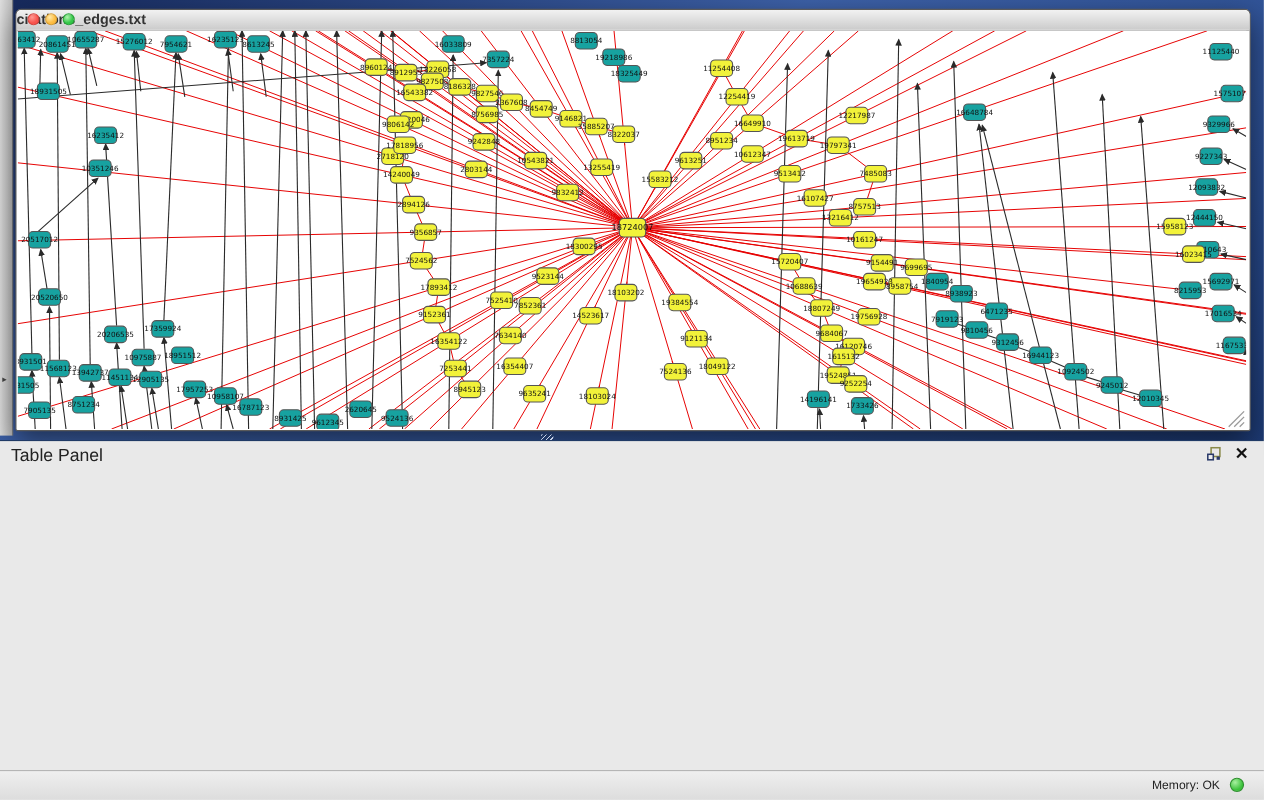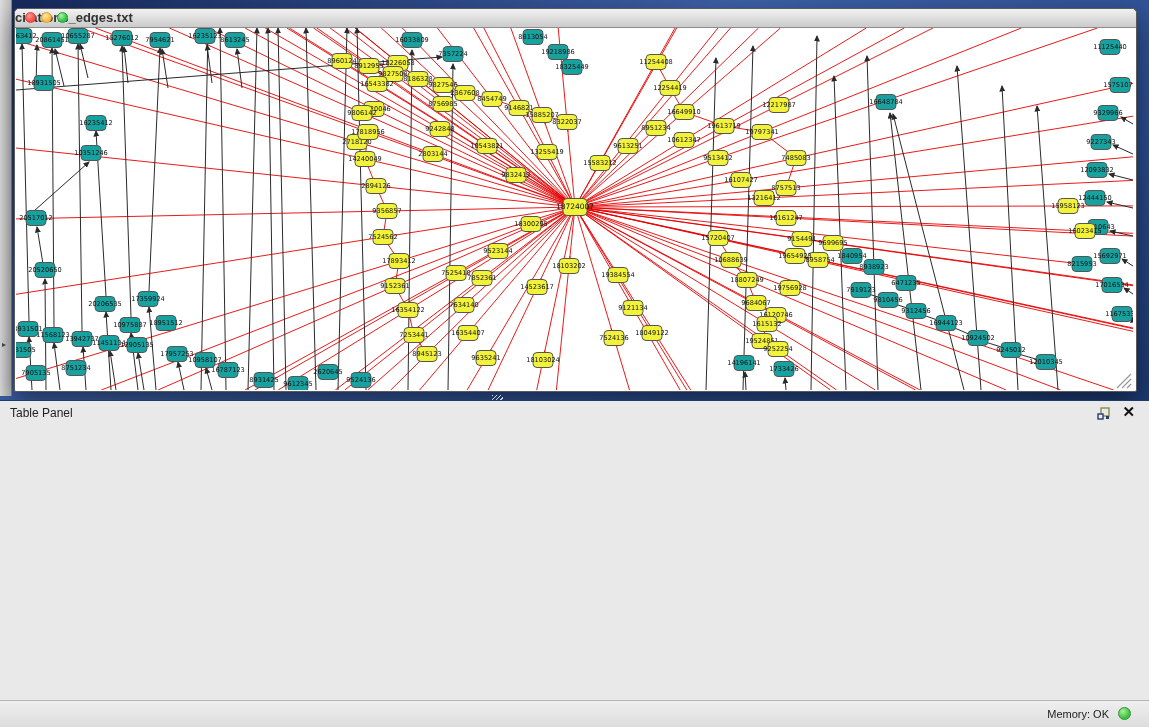--- a/index.html
+++ b/index.html
@@ -23,21 +23,21 @@
   .light.red{left:10px;background:radial-gradient(circle at 35% 30%,#ff9a93,#f8534d 60%);border:1px solid #d94540;}
   .light.yellow{left:26px;background:radial-gradient(circle at 35% 30%,#ffe9a8,#fdbc40 60%);border:1px solid #d79e34;}
   .light.green{left:42px;background:radial-gradient(circle at 35% 30%,#b2f3ae,#33c748 60%);border:1px solid #2aa23a;}
   .canvas{position:absolute;left:1px;top:19px;width:1117px;height:362px;background:#fff;overflow:hidden;}
   .splitter-grip{position:absolute;left:492px;top:395px;width:11px;height:7px;
      background:repeating-linear-gradient(135deg,#c9d4ea 0 1px,transparent 1px 3px);}
 
   
   .table-panel{position:absolute;left:0;top:400px;width:1149px;height:300px;
                background:#e9e9e9;border-top:1px solid #203a66;}
-  .tp-title{position:absolute;left:10px;top:5px;font-size:12px;color:#222;}
+  .tp-title{position:absolute;left:10px;top:5px;font-size:16px;color:#222;}
   .tp-float{position:absolute;right:38px;top:5px;width:14px;height:13px;cursor:pointer;}
   .tp-close{position:absolute;right:14px;top:2px;font-size:15px;font-weight:bold;color:#111;cursor:pointer;}
   .toolbar{position:absolute;left:0;top:444px;height:30px;}
 
   
   .statusbar{position:absolute;left:0;top:700px;width:1149px;height:27px;
              background:linear-gradient(#efefef,#dcdcdc);border-top:1px solid #b5b5b5;}
   .mem-label{position:absolute;right:40px;top:7px;font-size:11px;color:#222;}
   .mem-dot{position:absolute;right:18px;top:6px;width:13px;height:13px;border-radius:50%;
            background:radial-gradient(circle at 35% 30%,#a8f0a0,#3cc23c 65%);border:1px solid #2f8f2f;box-sizing:border-box;}

